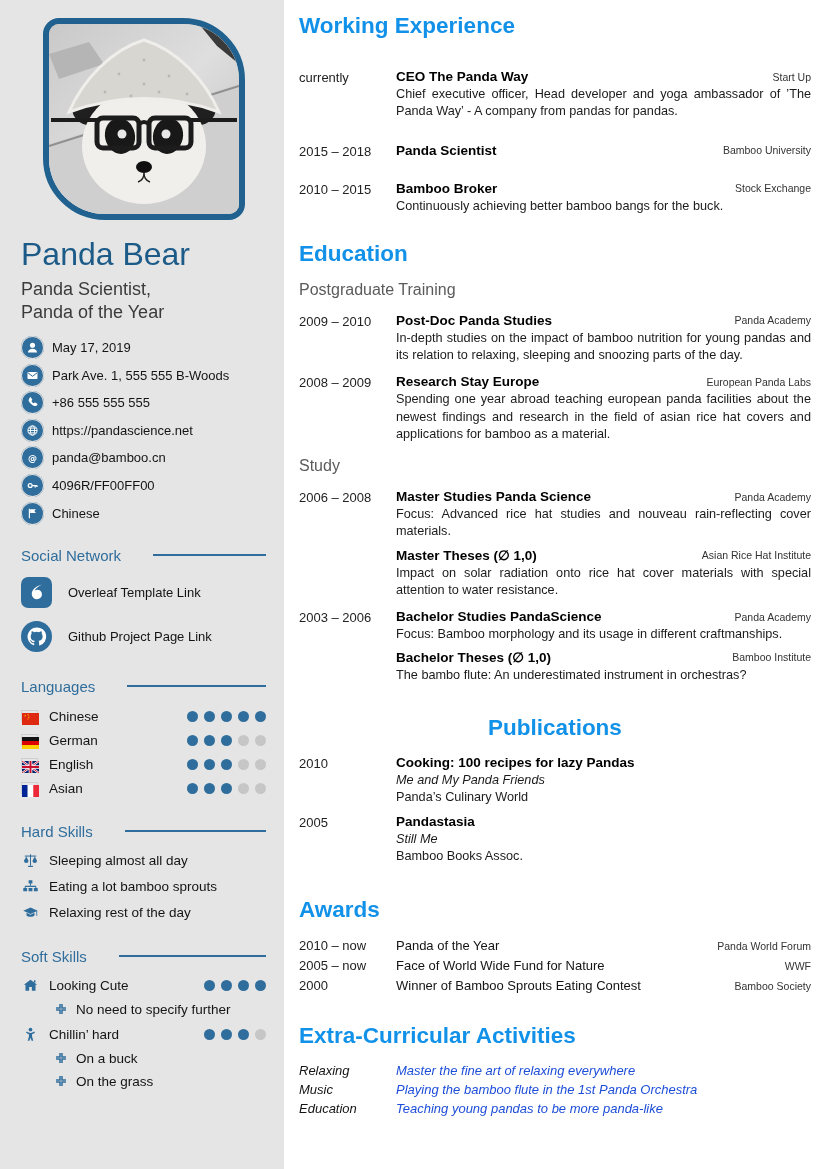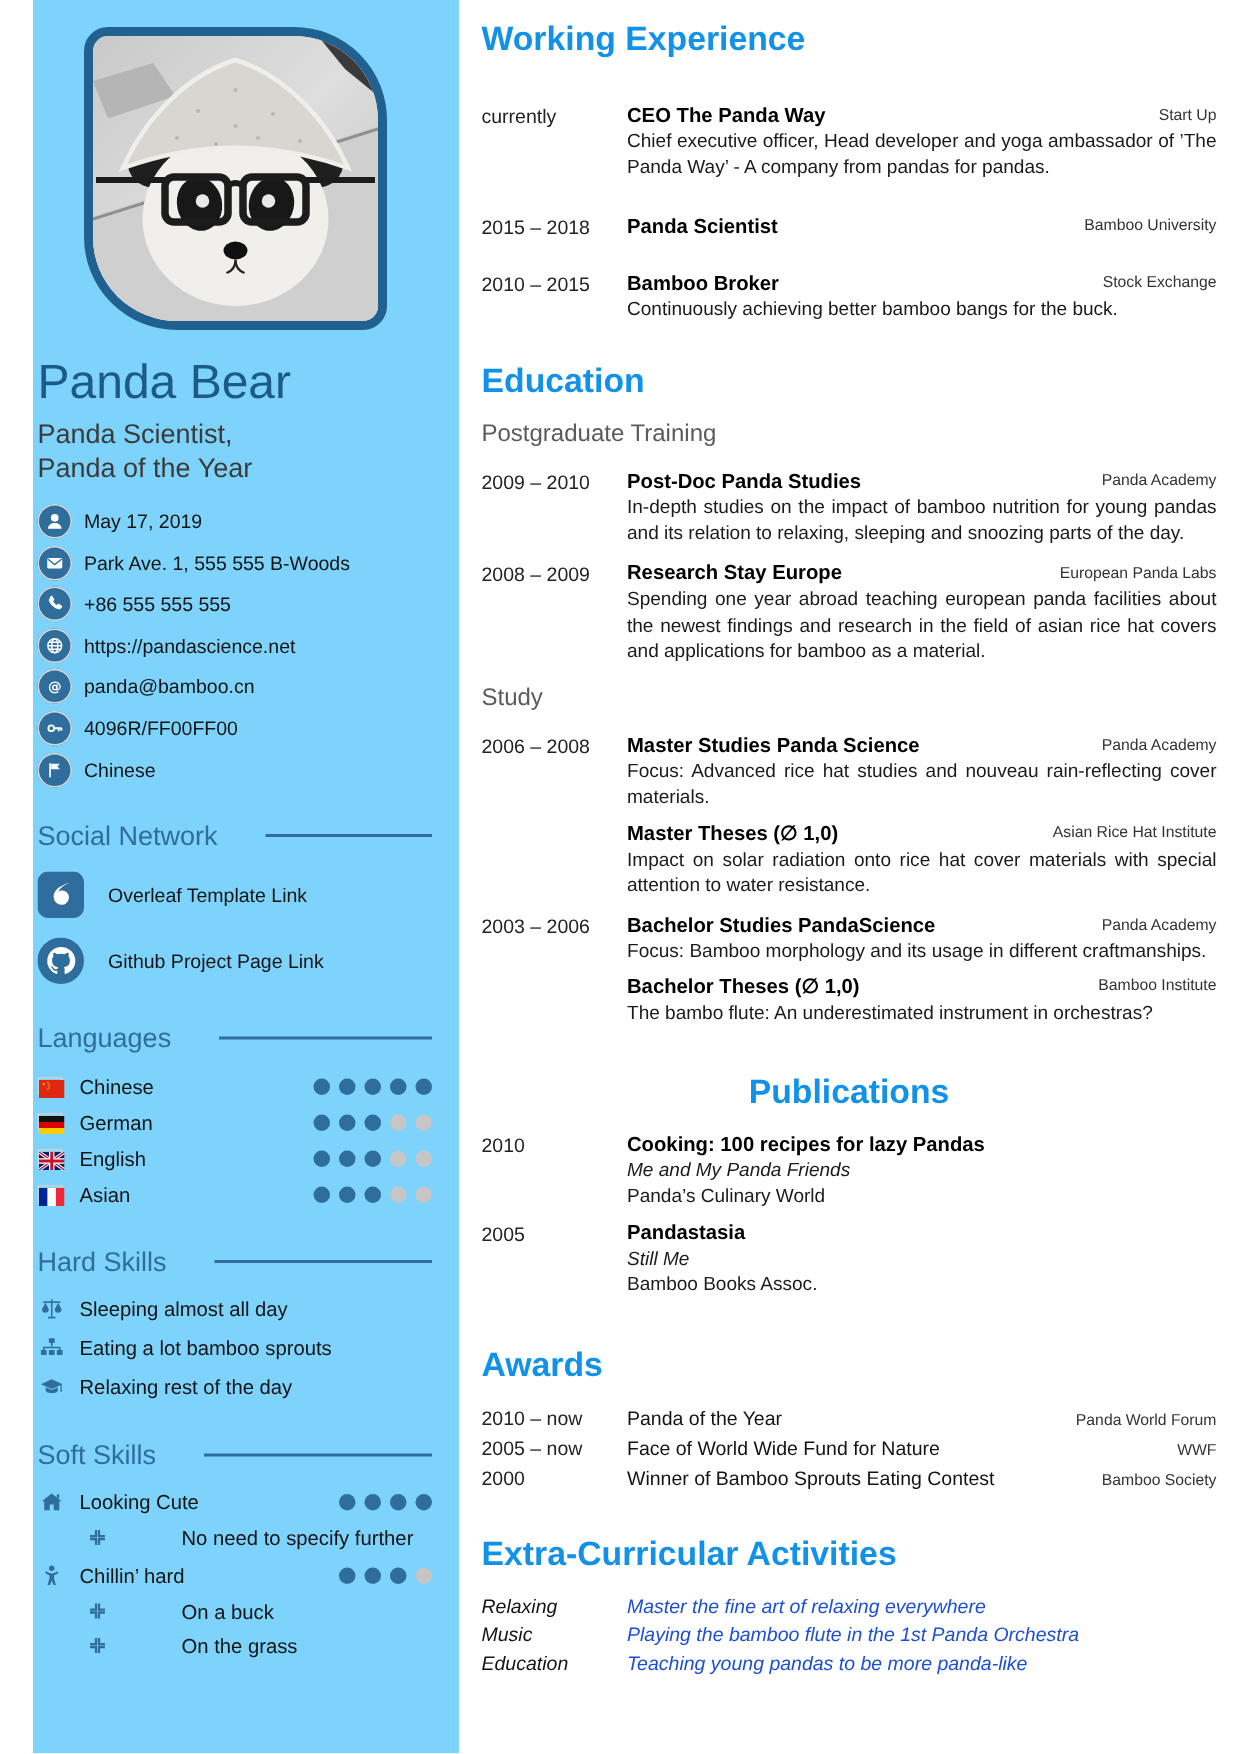--- a/index.html
+++ b/index.html
@@ -1,51 +1,51 @@
 <!DOCTYPE html>
 <html><head>
 <meta charset="utf-8">
 <style>
   html,body{margin:0;padding:0;background:#fff;}
   .page{width:827px;height:1169px;position:relative;display:flex;overflow:hidden;
         font-family:"Liberation Sans",sans-serif;color:#1a1a1a;background:#fff;}
   
-  .sidebar{width:284px;height:100%;background:#7dd3fc;box-sizing:border-box;
-           padding:18px 18px 0 3px;flex-shrink:0;margin-left:22px;}
+  .sidebar{width:284px;height:100%;background:#e5e5e5;box-sizing:border-box;
+           padding:18px 18px 0 21px;flex-shrink:0;}
   .photo-frame{width:202px;height:202px;margin:0 auto;box-sizing:border-box;
                border:6px solid #20618f;border-radius:16px 62px 16px 62px;overflow:hidden;background:#cfcfcf;}
   .photo-frame svg{display:block;}
   .name{font-size:32px;color:#1c5a88;margin-top:16px;font-weight:400;}
   .tagline{font-size:18px;color:#3b3b3b;margin-top:5px;line-height:1.25;}
   .contact{margin-top:13px;}
   .c-row{display:flex;align-items:center;margin-bottom:4.6px;}
   .badge{width:23px;height:23px;border-radius:50%;background:#2f6d9c;display:flex;
          align-items:center;justify-content:center;flex-shrink:0;box-shadow:0 0 0 1px #dcdcdc inset;}
   .badge svg{width:15px;height:15px;}
   .c-text{margin-left:8px;font-size:13px;color:#141414;}
-  .sb-heading{display:flex;align-items:center;color:#2f6d9c;font-size:18px;font-weight:400;gap:20px;}
+  .sb-heading{display:flex;align-items:center;color:#2f6d9c;font-size:15px;font-weight:400;gap:20px;}
   .sb-heading .rule{flex:1;height:2px;background:#2f6d9c;margin-left:12px;}
   .mt-social{margin-top:22px;}  .mt-lang{margin-top:26px;}
   .mt-hard{margin-top:27px;}    .mt-soft{margin-top:27px;}
   .social-row{display:flex;align-items:center;margin-top:13px;}
   .sq-icon{width:31px;height:31px;flex-shrink:0;}
   .social-label{margin-left:16px;font-size:13px;color:#141414;}
   .lang-rows{margin-top:14px;}
   .lang-row{display:flex;align-items:center;margin-top:9px;}
   .flag{width:17px;height:12px;flex-shrink:0;border:0.5px solid #cfcfcf;box-sizing:border-box;}
   .lang-label{margin-left:11px;font-size:13.5px;color:#141414;flex:1;}
   .dots{display:flex;align-items:center;}
   .dots span{width:11px;height:11px;border-radius:50%;background:#c6c6c6;margin-left:6px;display:inline-block;}
   .dots span.on{background:#2f6d9c;}
   .skill-rows{margin-top:12px;}
   .skill-row{display:flex;align-items:center;margin-top:9px;}
   .skill-icon{width:19px;height:17px;flex-shrink:0;display:flex;align-items:center;justify-content:center;}
   .skill-icon svg{width:17px;height:17px;}
   .skill-label{margin-left:9px;font-size:13.5px;color:#141414;flex:1;}
-  .sub-row{display:flex;align-items:center;margin-top:8px;padding-left:33px;gap:41px;}
+  .sub-row{display:flex;margin-top:8px;padding-left:33px;}
   .sub-icon{width:14px;height:14px;flex-shrink:0;}
   .sub-label{margin-left:8px;font-size:13.5px;color:#141414;}
   
   .main{flex:1;box-sizing:border-box;padding:13px 16px 0 15px;}
   .m-heading{color:#1291e9;font-size:22.5px;font-weight:700;margin:0;}
   .gap-we{margin-bottom:30px;} .gap-sec{margin-bottom:14px;text-align:center;}
   .section{margin-bottom:6px;}
   .sec-edu{margin-top:26px;} .sec-pub{margin-top:30px;} .sec-awd{margin-top:34px;} .sec-ext{margin-top:30px;}
   .subsection{font-size:16px;color:#5b5b5b;margin:14px 0 14px;font-weight:400;}
   .entry{display:grid;grid-template-columns:97px 1fr;margin-bottom:22px;}

